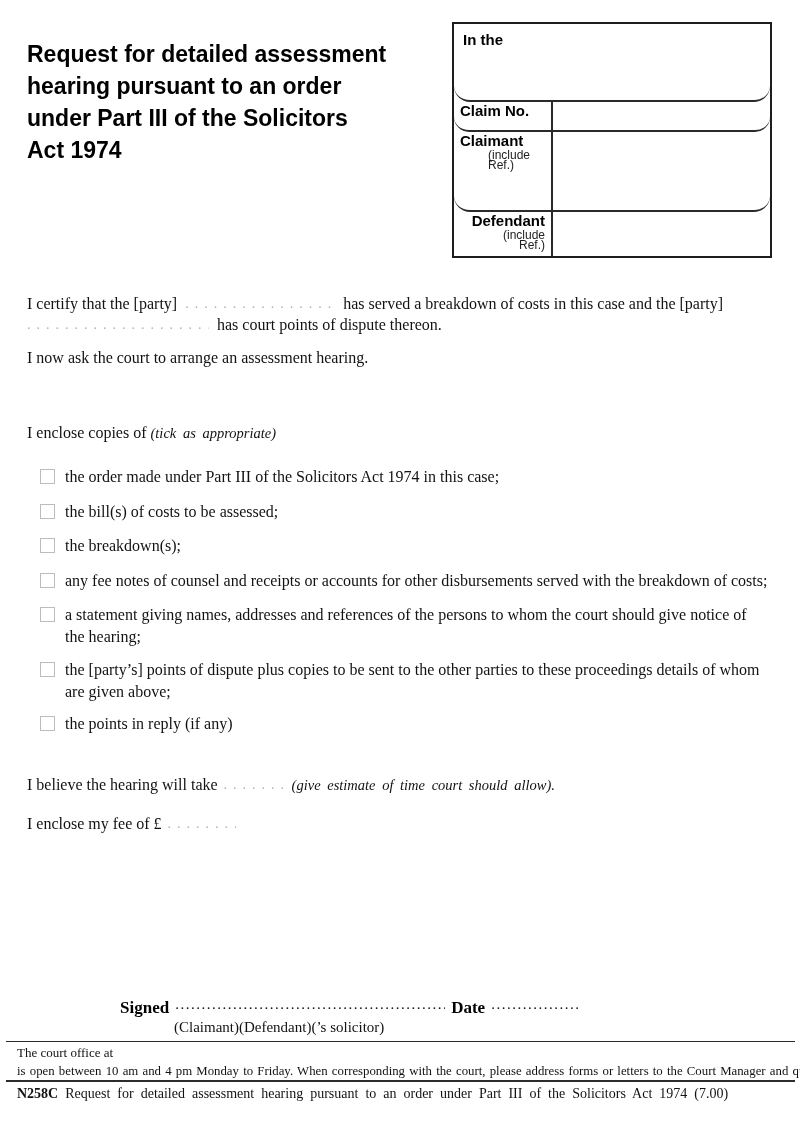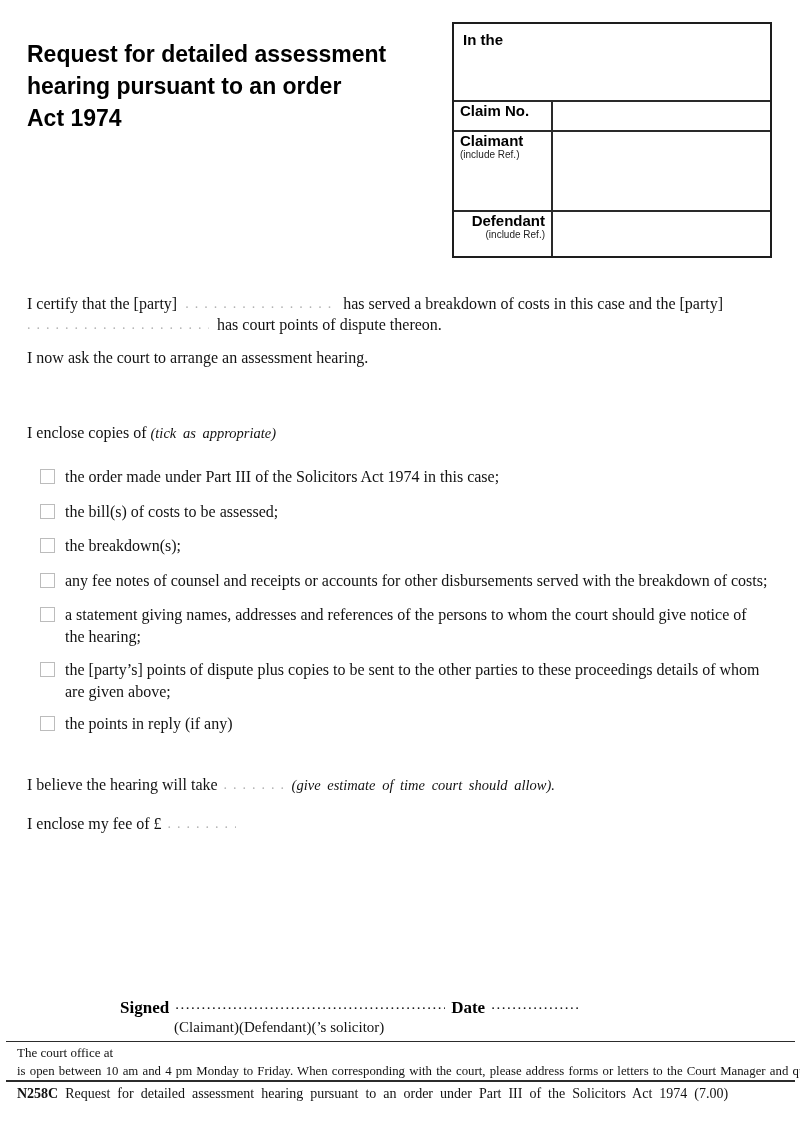--- a/index.html
+++ b/index.html
@@ -17,31 +17,31 @@
     font-family:"Liberation Sans", sans-serif;
     font-weight:bold;font-size:23px;line-height:32px;color:#000;
   }
   
   .court-box{
     position:absolute;left:452px;top:22px;width:320px;height:236px;
     border:2px solid #1d1d1d;box-sizing:border-box;
     font-family:"Liberation Sans", sans-serif;
     display:flex;flex-direction:column;
   }
-  .cb-row{display:flex;box-sizing:border-box;border-bottom:2px solid #2a2a2a;}
+  .cb-row{display:flex;box-sizing:border-box;border-bottom:2px solid #2a2a2a;border-radius:16px;}
   .cb-row.last{border-bottom:none;flex:1;text-align:right;}
   .cb-inthe{height:78px;padding:7px 9px;}
   .cb-claimno{height:30px;}
   .cb-claimant{height:80px;}
   .cb-lbl{
     width:99px;box-sizing:border-box;border-right:2px solid #2a2a2a;
     padding:0 6px;flex:none;
   }
   .cb-lbl b{font-size:15px;font-weight:bold;color:#000;display:block;line-height:18px;}
-  .cb-note{font-size:10px;color:#222;display:block;line-height:10px;}
+  .cb-note{font-size:12px;color:#222;display:block;line-height:10px;margin-left:28px;}
   .cb-val{flex:1;}
   .cb-inthe b{font-size:15px;font-weight:bold;color:#000;}
   
   .bodytext{font-size:16px;line-height:21px;color:#121212;}
   .certify{position:absolute;left:27px;top:293px;width:752px;white-space:nowrap;}
   .certify .line{height:21px;}
   .blank{
     display:inline-block;overflow:hidden;white-space:nowrap;
     color:#b3b3b3;letter-spacing:6px;font-size:14px;
     vertical-align:baseline;height:16px;
@@ -88,20 +88,21 @@
   .form-id-line b{font-weight:bold;}
 </style>
 </head>
 <body>
 
 <div class="page">
 
   <div class="title">
     <div>Request for detailed assessment</div>
     <div>hearing pursuant to an order</div>
+    <div>under Part III of the Solicitors</div>
     <div>Act 1974</div>
   </div>
 
   <div class="court-box">
     <div class="cb-row cb-inthe">
       <b>In the</b>
     </div>
     <div class="cb-row cb-claimno">
       <div class="cb-lbl">
         <b>Claim No.</b>

